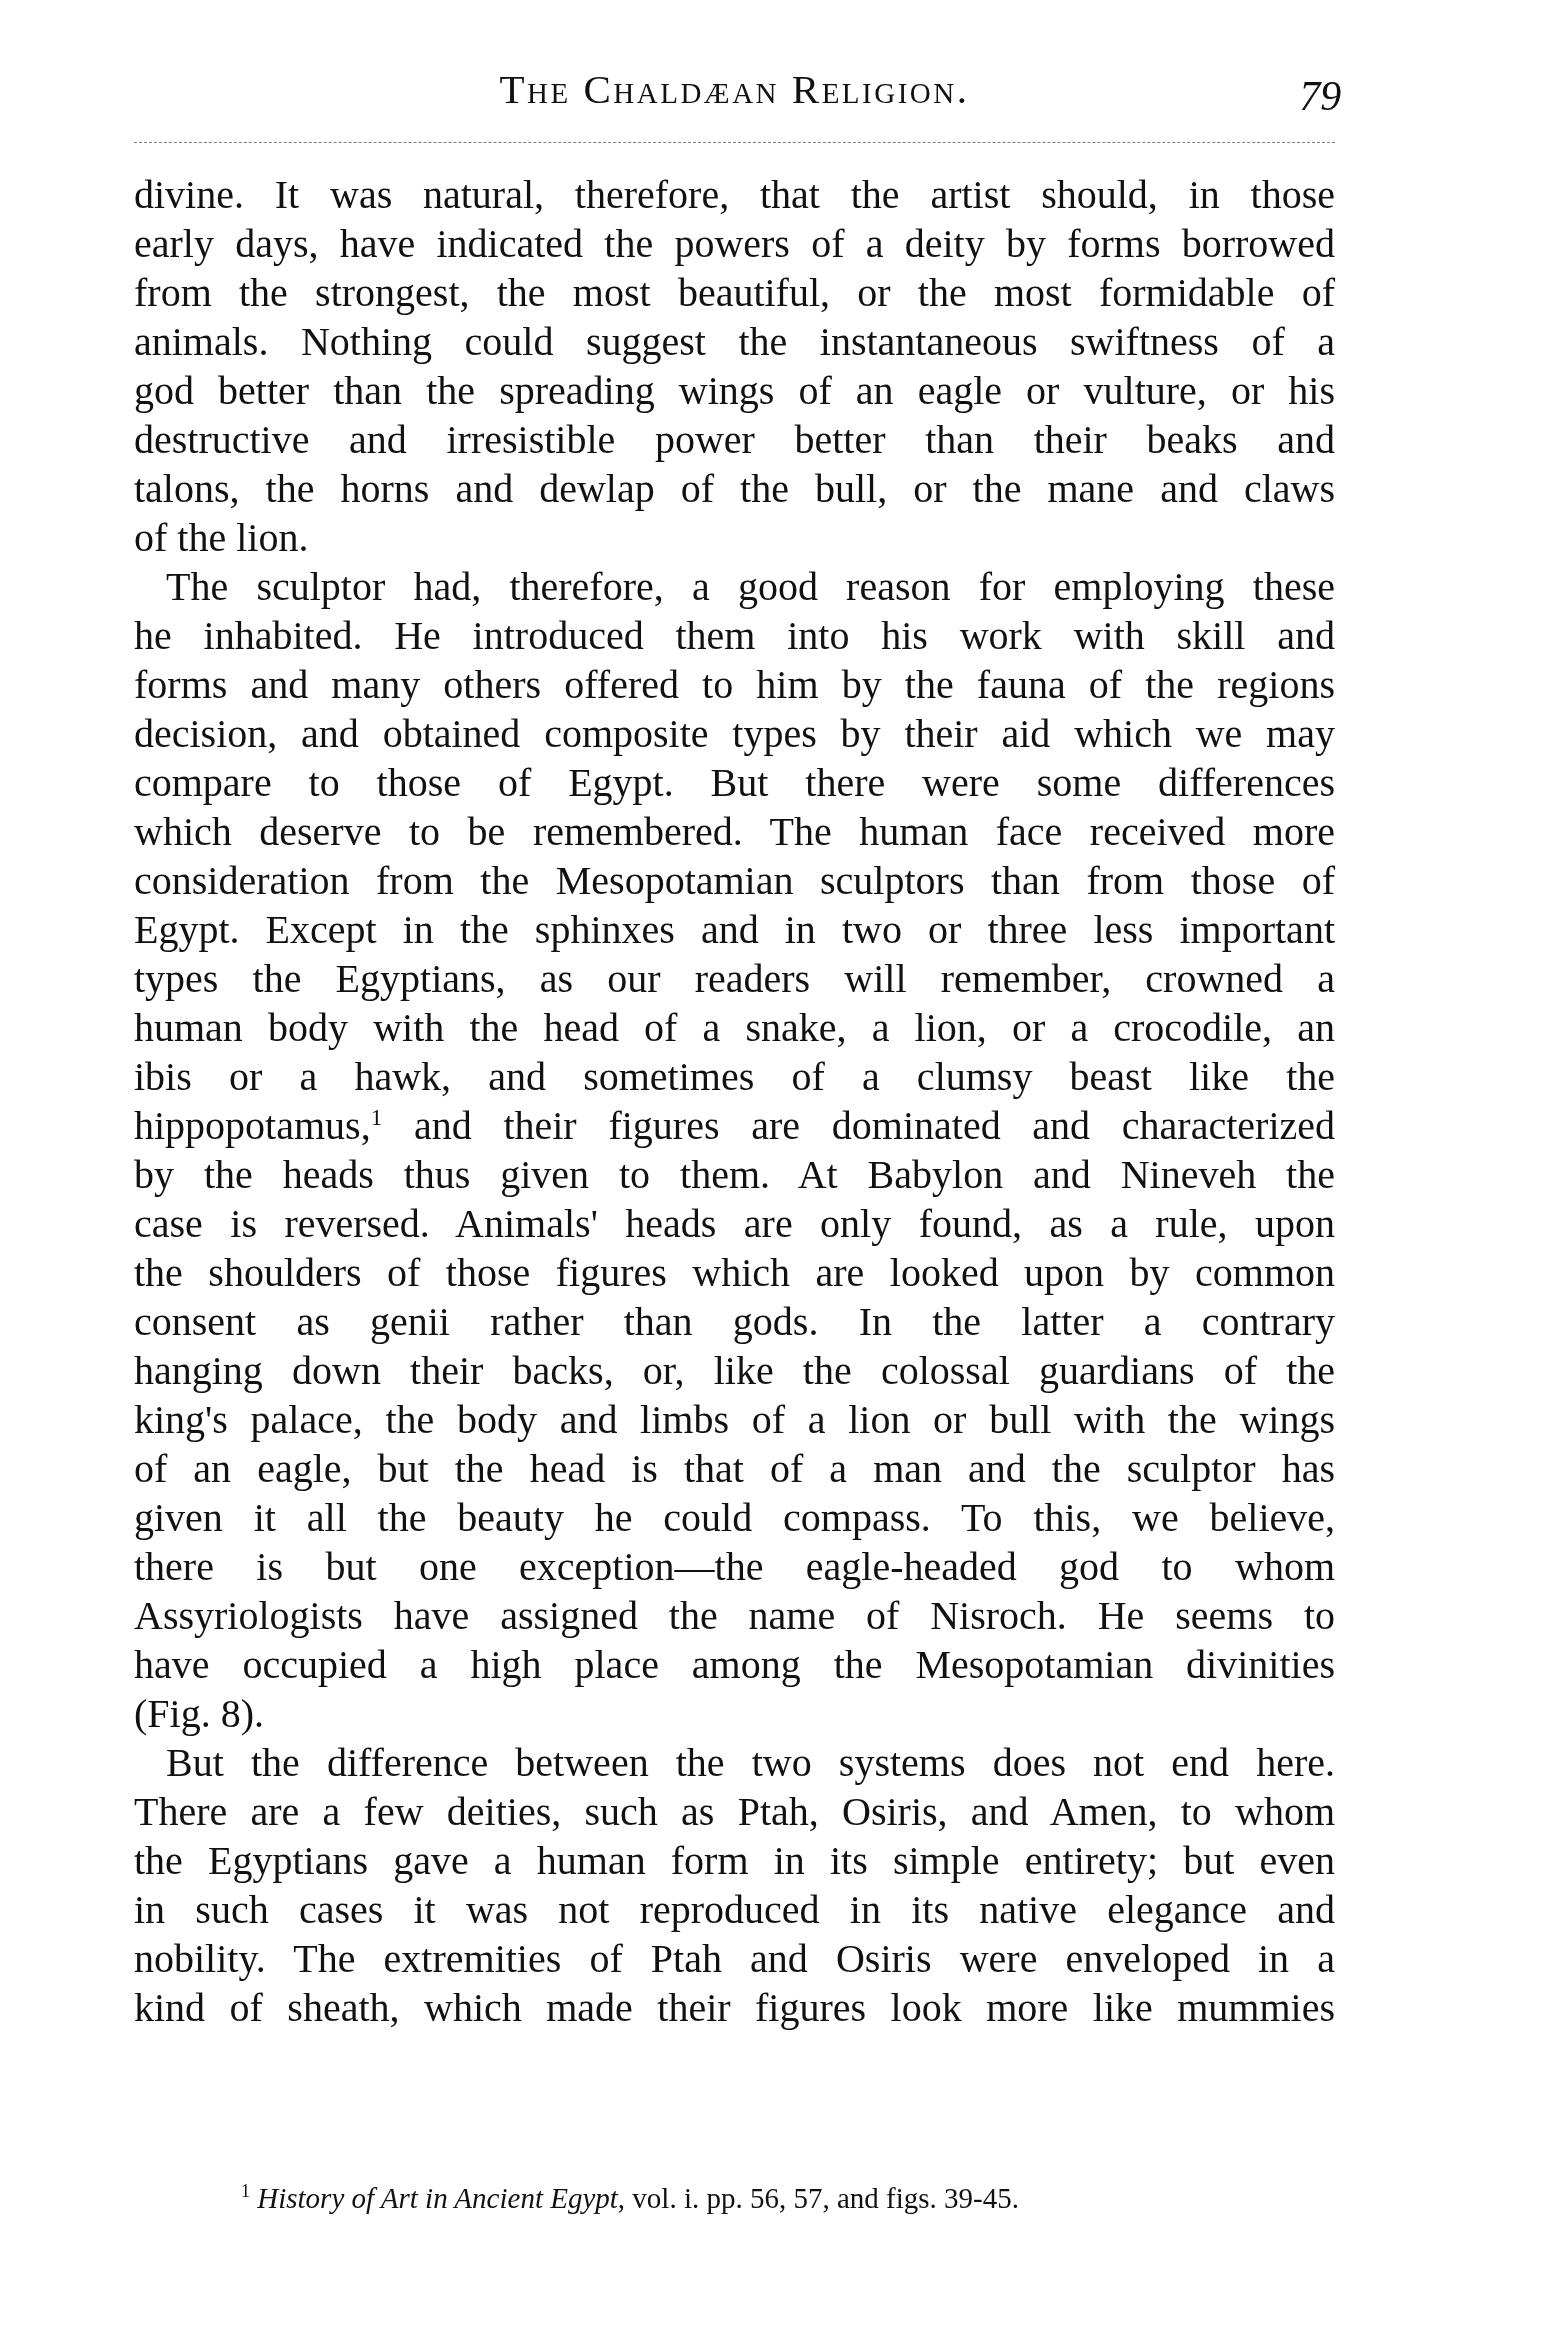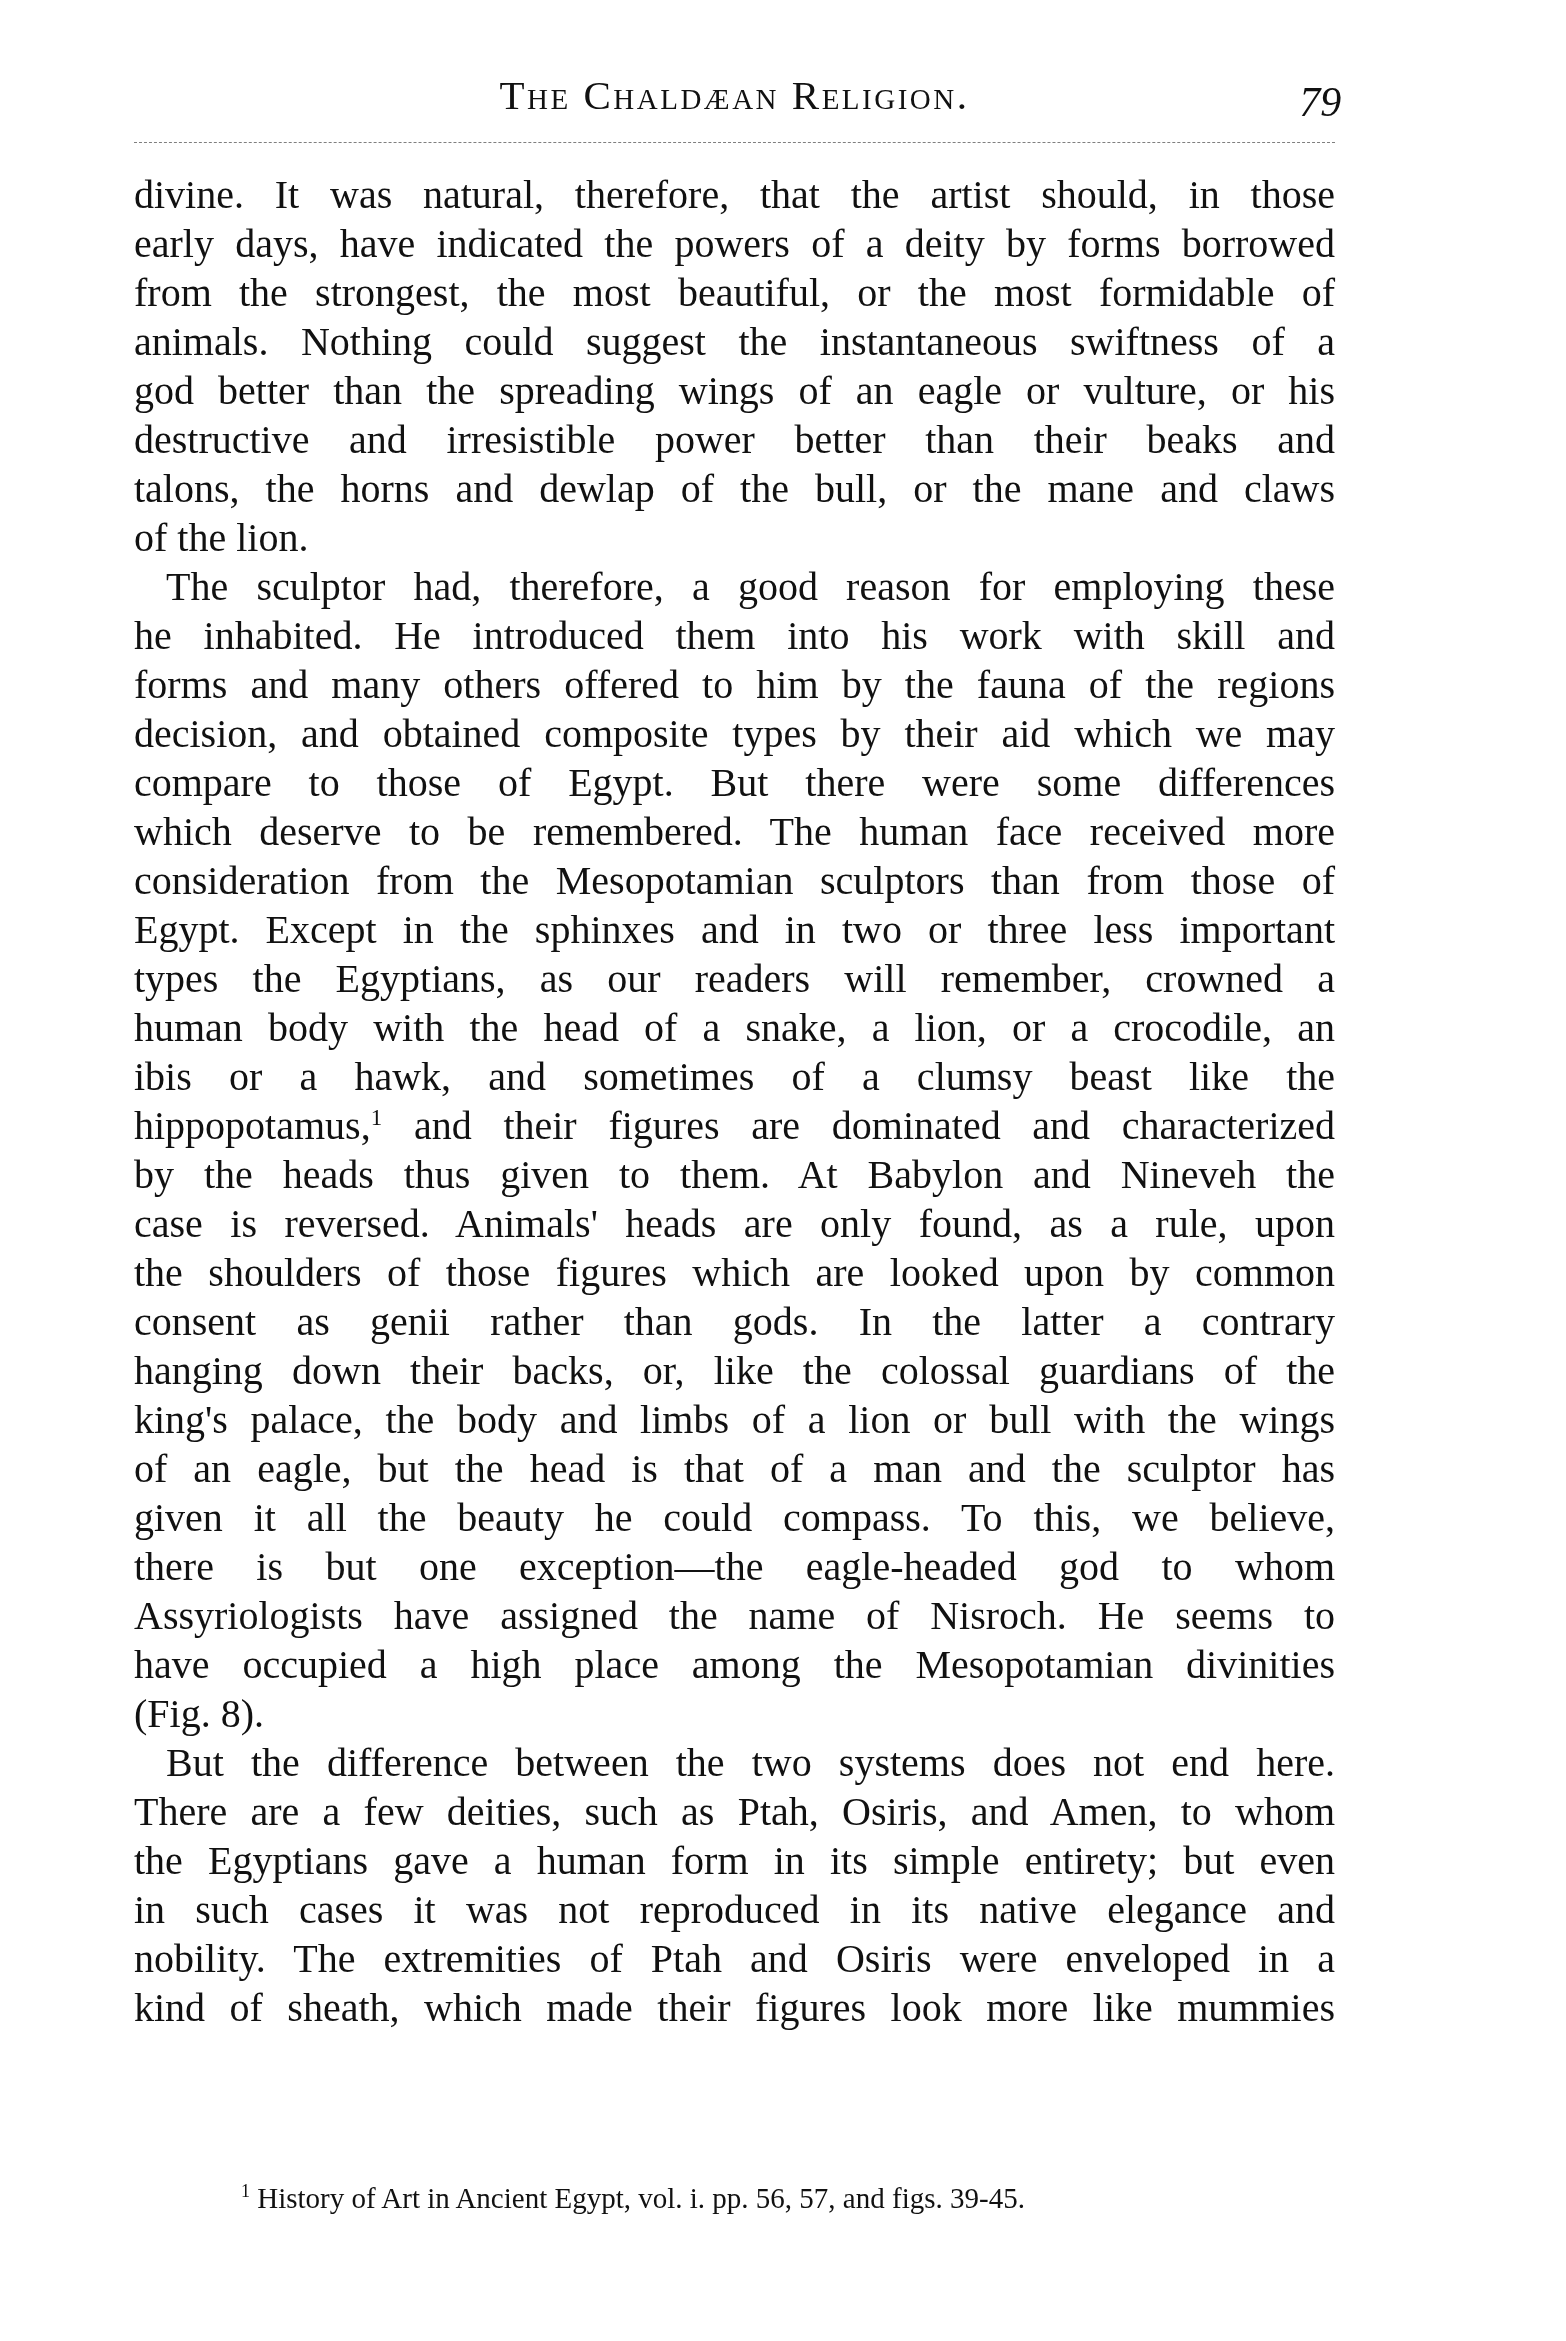--- a/index.html
+++ b/index.html
@@ -1,31 +1,31 @@
 <!DOCTYPE html>
 <html style="font-size:10px"><head>
 <meta charset="utf-8">
 <style>
   html, body { margin:0; padding:0; background:#ffffff; }
   body { width:1567px; height:2342px; position:relative; overflow:hidden;
          font-family:"Liberation Serif","DejaVu Serif",serif; color:#111; }
-  .header { position:absolute; left:134px; width:1201px; top:71px; height:51px; }
+  .header { position:absolute; left:134px; width:1201px; top:65px; height:51px; }
   .running-head { position:absolute; left:0; right:0; text-align:center; top:0;
          font-size:41px; letter-spacing:2.5px; font-variant:small-caps; }
   .page-number { position:absolute; right:-6.3px; top:-3.8px; font-size:42px; font-style:italic;margin-top:11px; }
   .rule { position:absolute; left:134px; width:1201px; top:142px; height:0;
           border-top:1.9px dashed #555; opacity:.75; }
   .body-text { position:absolute; left:134px; width:1201px; top:170px;
           font-size:40px; line-height:49px; text-align:justify; hyphens:none; }
   .line { display:block; height:49px; white-space:nowrap; text-align:justify; text-align-last:justify; }
   .line.last { text-align-last:left; }
   .line.indent { padding-left:32px; }
   sup { font-size:23px; vertical-align:14px; line-height:0; }
   .footnote { position:absolute; left:241px; top:2182px; font-size:29px; white-space:nowrap; }
-  .footnote .ital { }
+  .footnote .ital { font-style:italic; }
   .footnote sup { font-size:18px; vertical-align:11.4px; }
 </style>
 </head>
 <body>
 
 <div class="header">
   <div class="running-head">The Chaldæan Religion.</div>
   <div class="page-number">79</div>
 </div>
 <div class="rule"></div>

